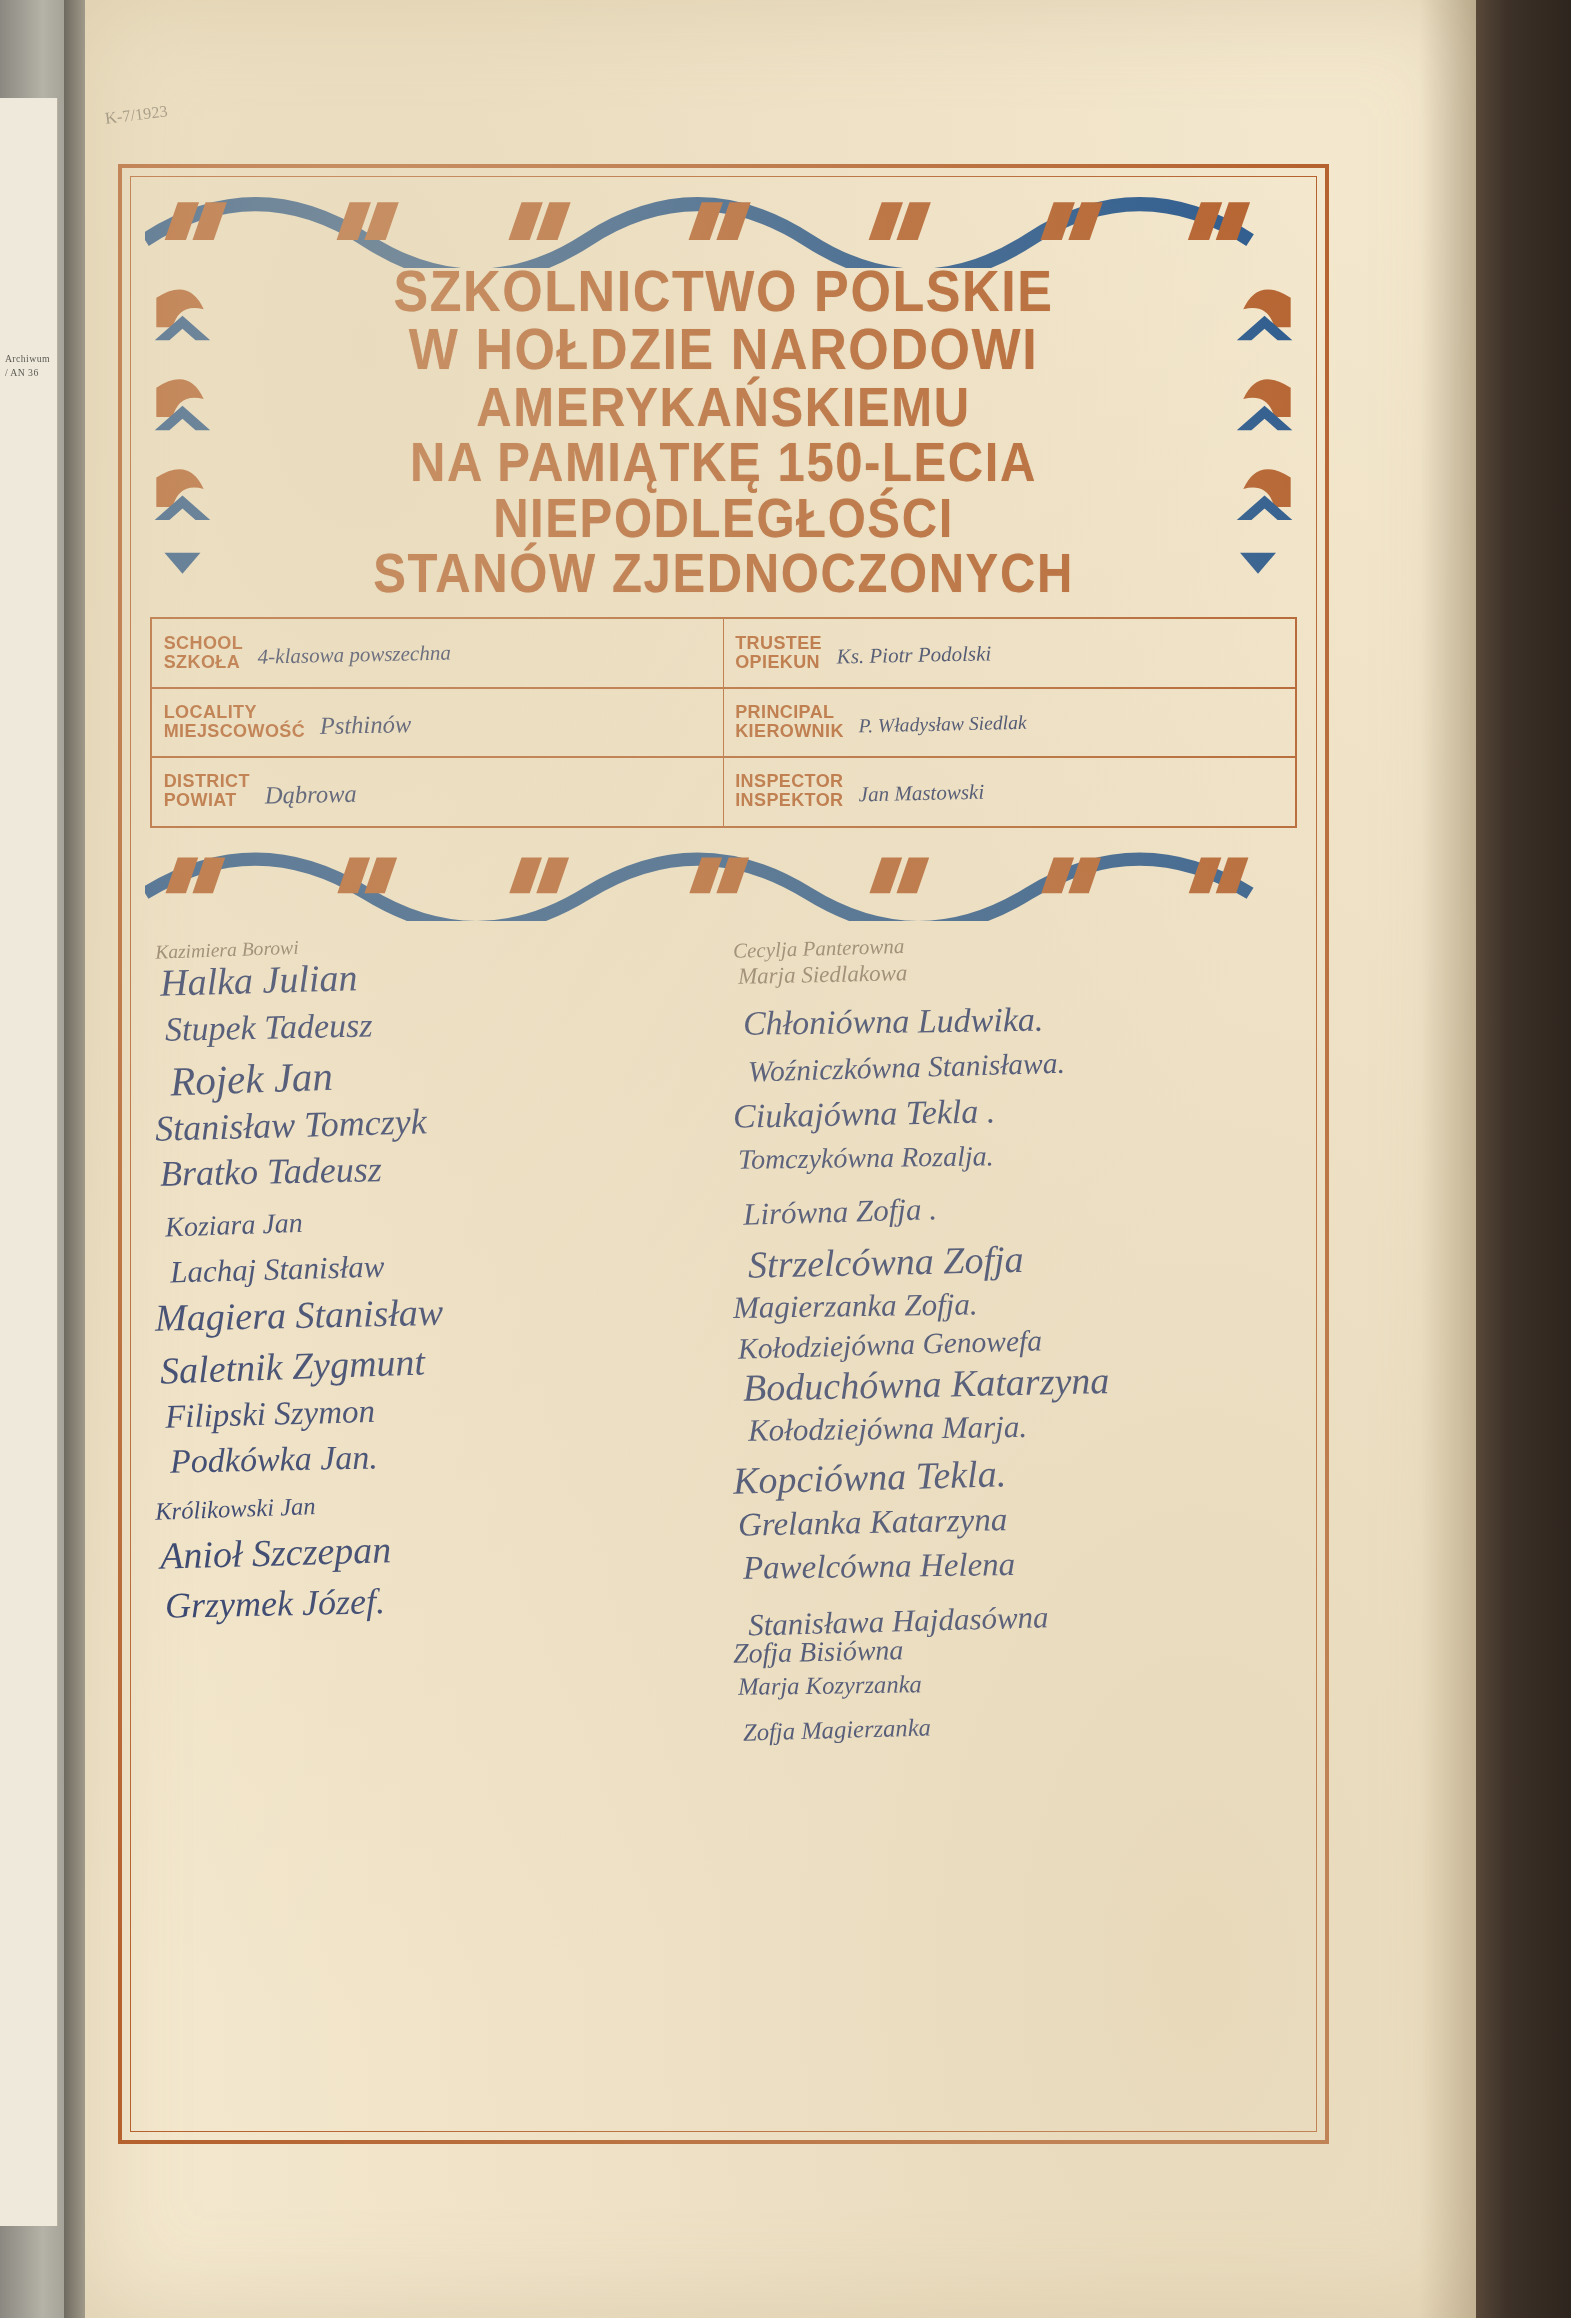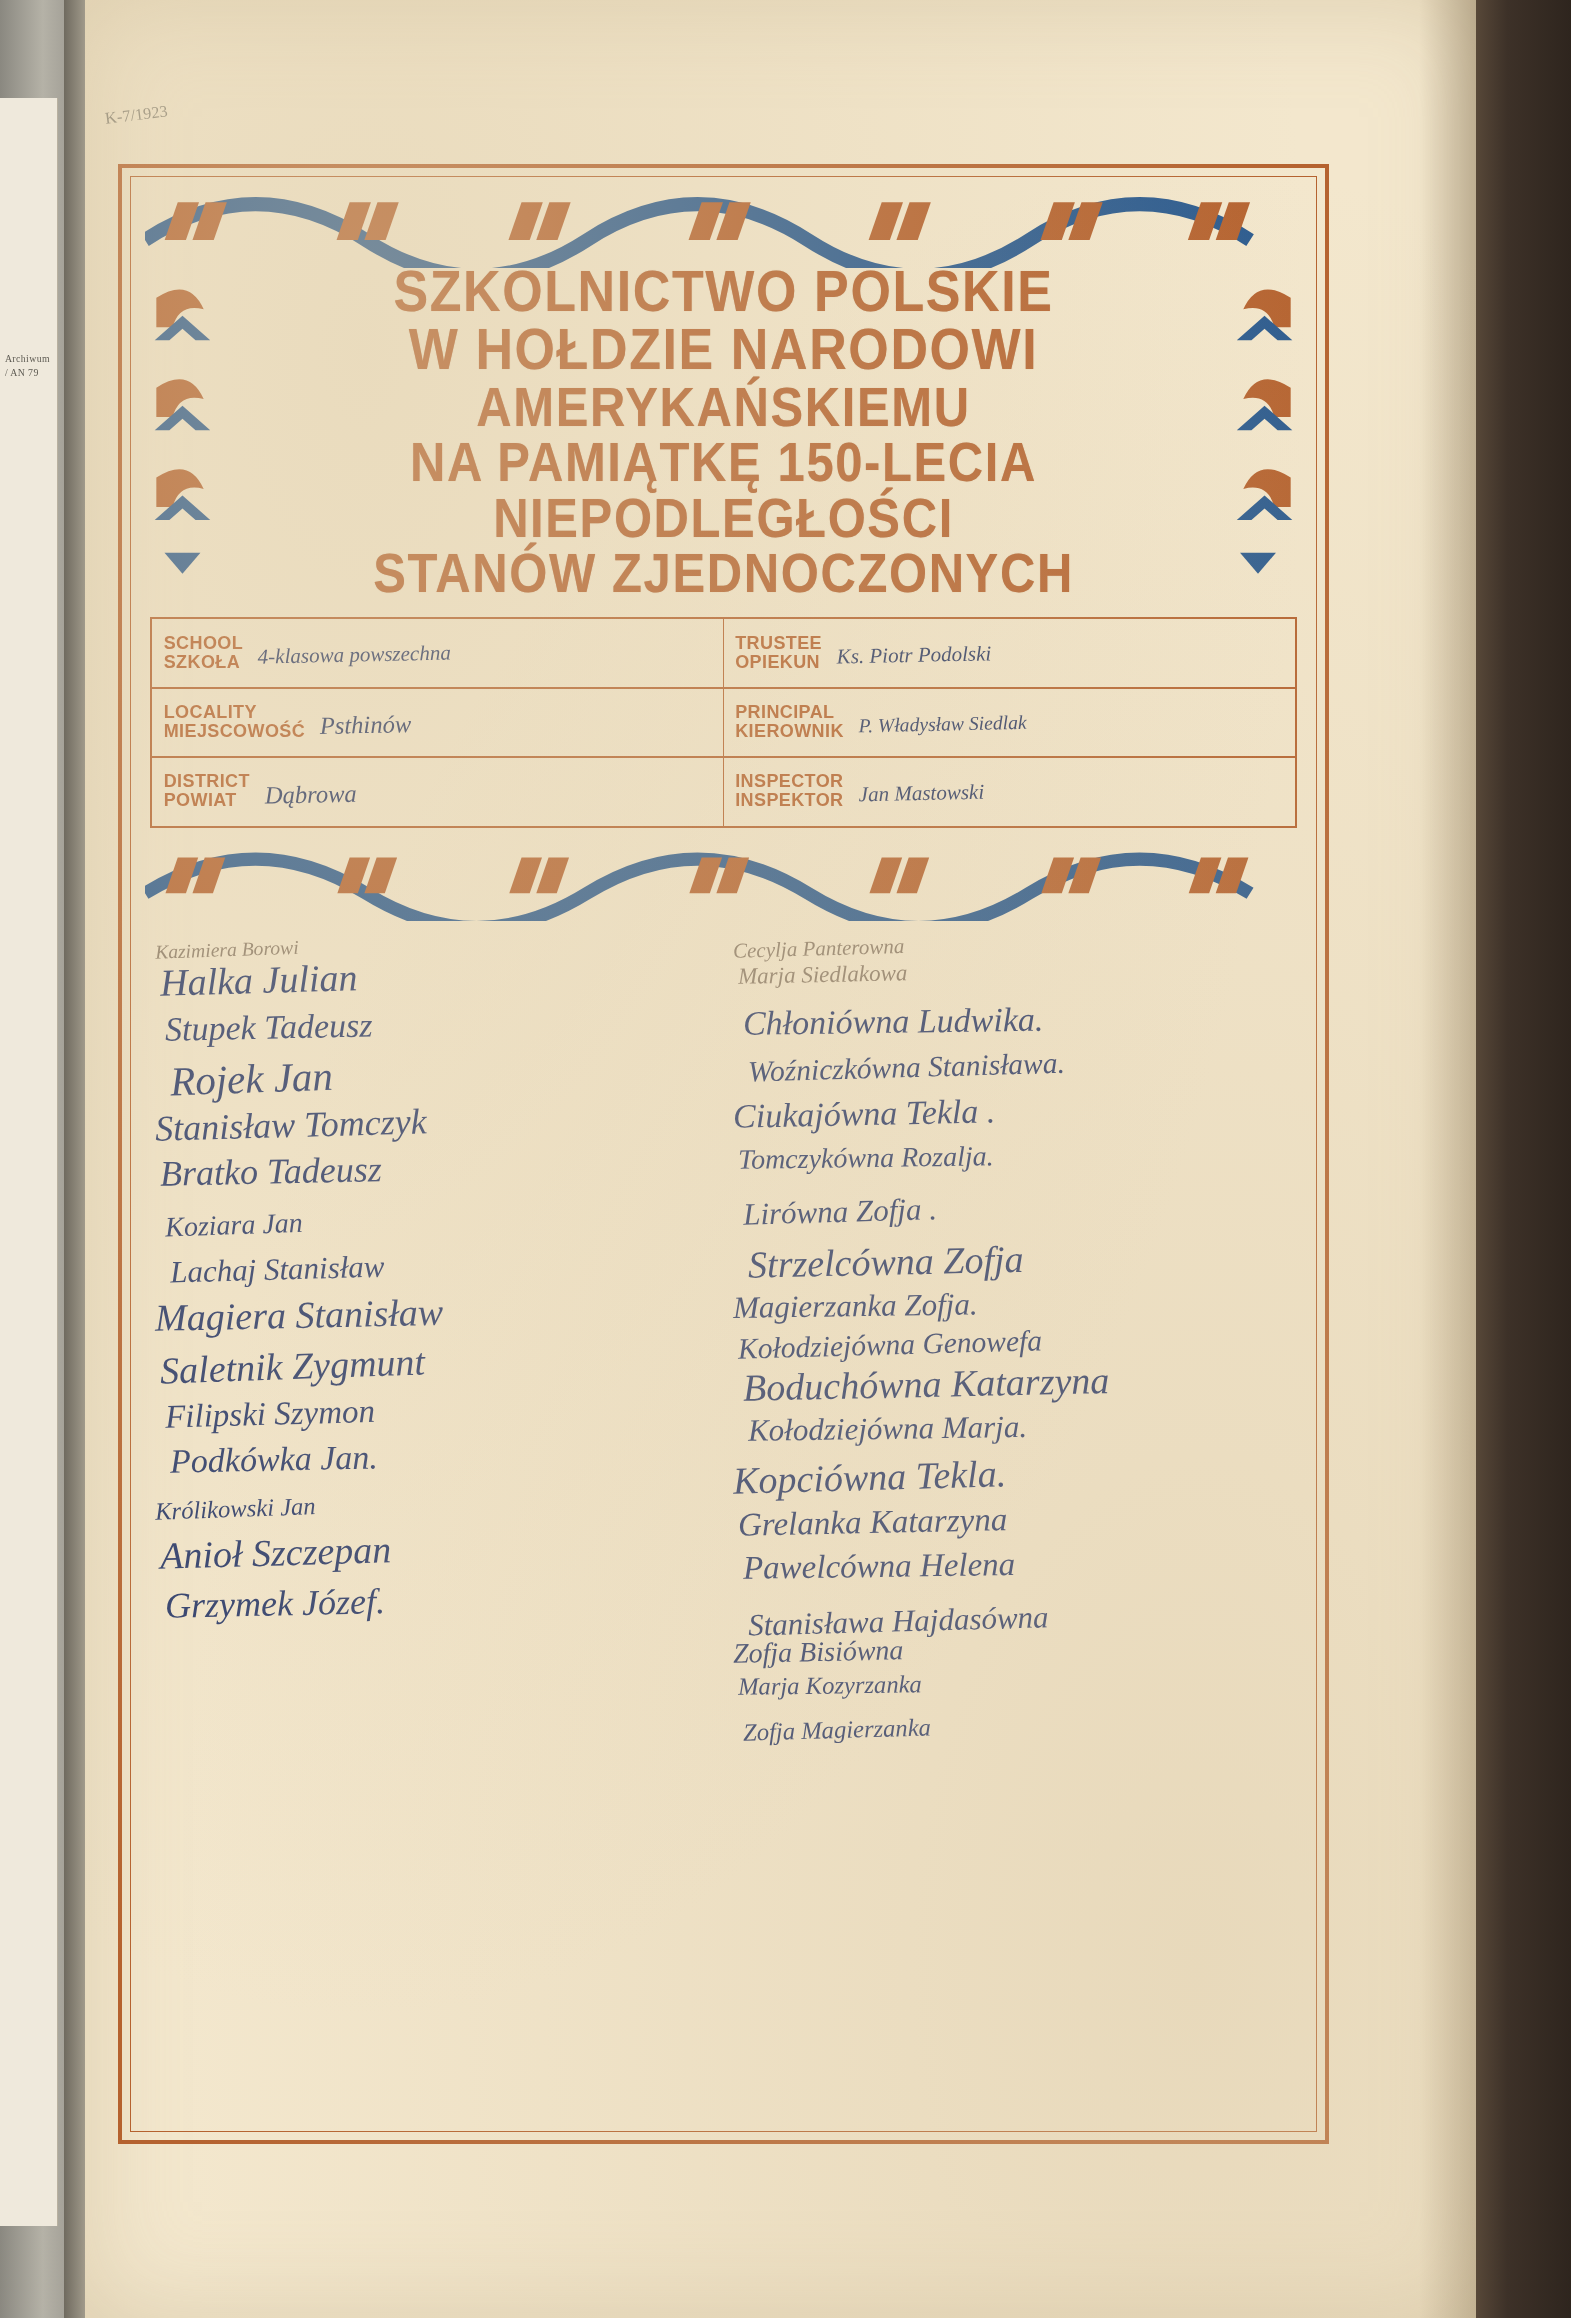--- a/index.html
+++ b/index.html
@@ -210,21 +210,21 @@
 </head>
 <body>
 
 <div id="scan">
 
   <div class="binding-left"></div>
   <div class="prev-page"></div>
   <div class="gutter"></div>
   <div class="binding-right"></div>
 
-  <div class="side-label">Archiwum / AN 79</div>
+  <div class="side-label">Archiwum / AN 36</div>
 
   <div class="page">
     <div class="pencil-note">K-7/1923</div>
     <div class="page-edge-shadow"></div>
 
     <div class="cert">
       <div class="cert-inner"></div>
 
       <div class="ribbon" style="margin-top:21px;height:79px;">
         <svg width="1146" height="79" viewBox="0 0 1400 96" preserveAspectRatio="none">

